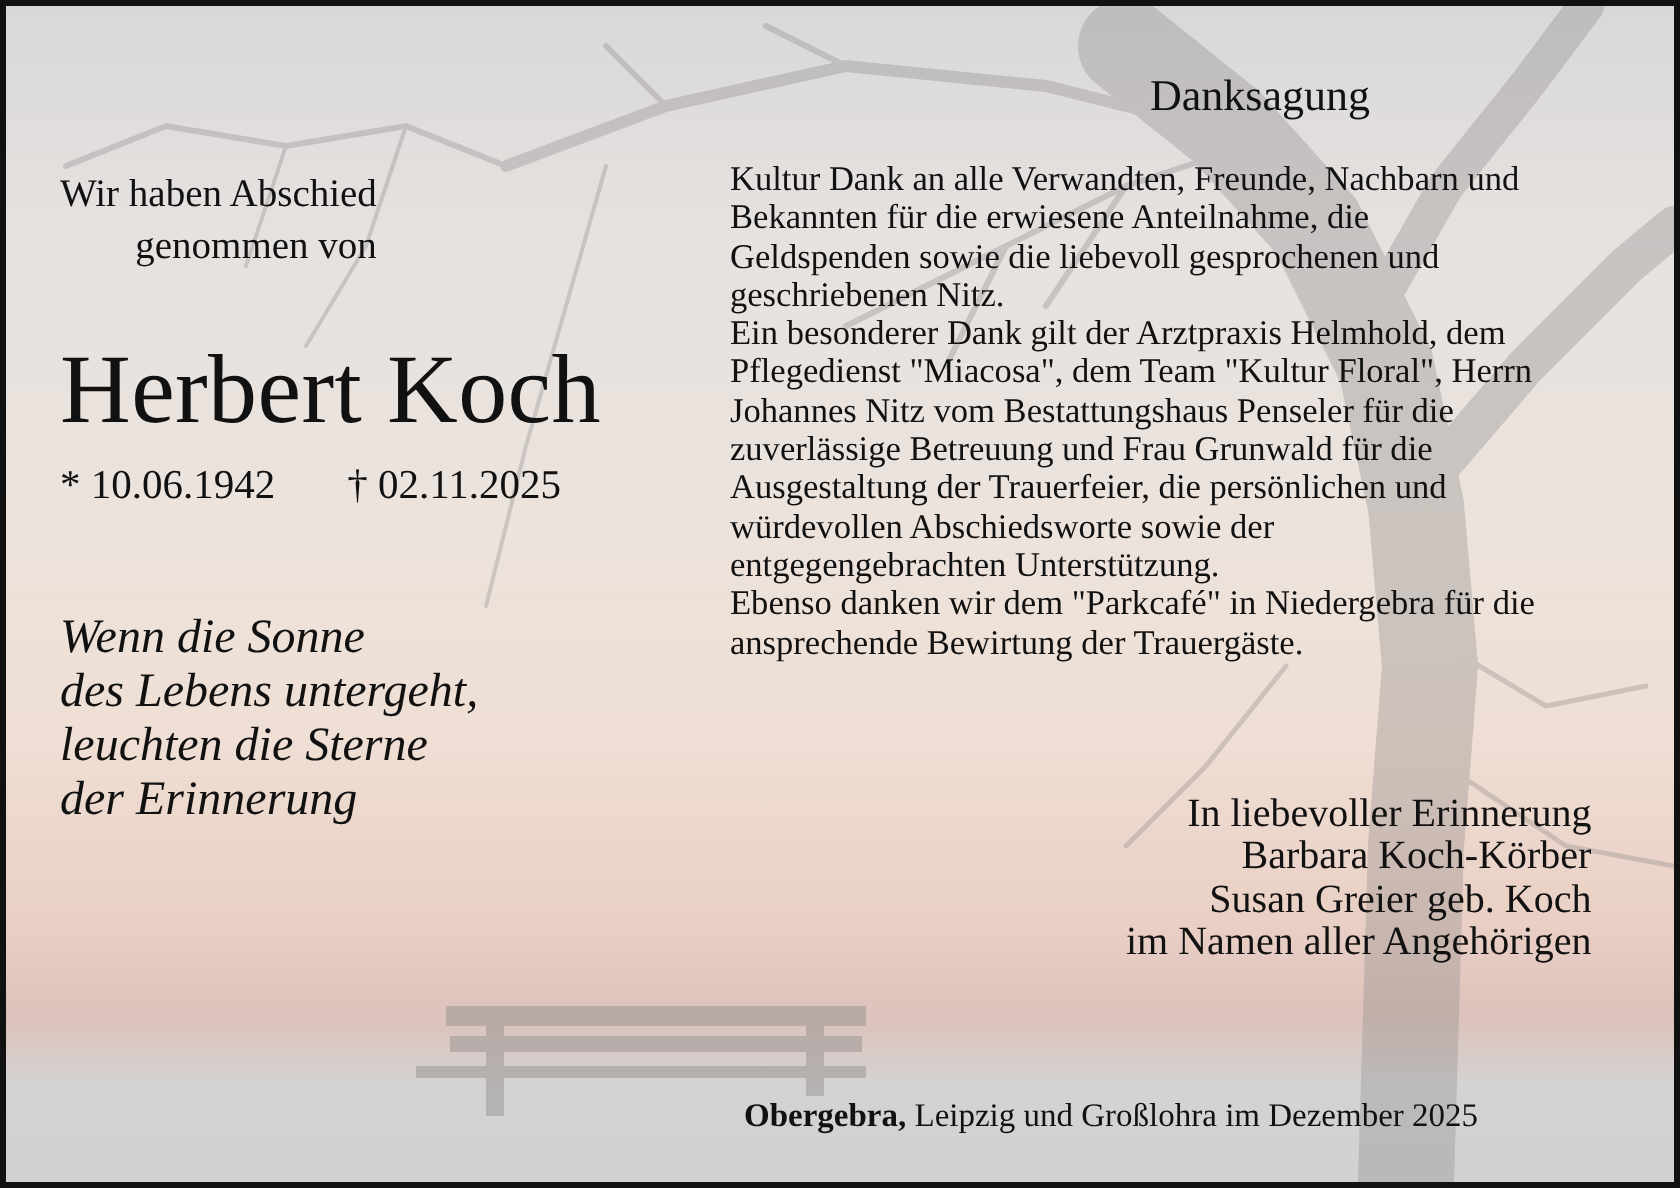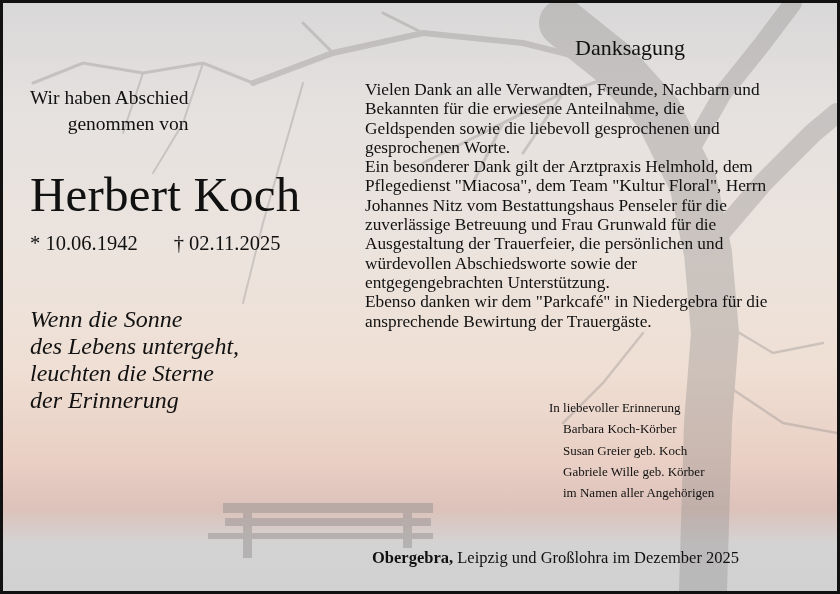--- a/index.html
+++ b/index.html
@@ -14,21 +14,21 @@
   }
   .bg { position: absolute; inset: 0; pointer-events: none; }
   .abs { position: absolute; white-space: nowrap; }
   .intro { left: 27px; top: 82px; font-size: 19.5px; line-height: 26px; text-align: right; }
   .name { left: 27px; top: 162px; font-size: 49px; line-height: 60px; letter-spacing: 0.2px; }
   .dates { left: 27px; top: 227px; font-size: 20.5px; line-height: 26px; text-align: right; }
   .dates .death { margin-left: 36px; }
   .quote { left: 27px; top: 303px; font-size: 24px; line-height: 27px; font-style: italic; }
   .thanks-title { left: 524px; top: 31px; font-size: 22px; line-height: 28px; margin-left: 48px; }
   .thanks-body { left: 362px; top: 77px; font-size: 17.3px; line-height: 19.3px; }
-  .sign { left: 546px; top: 394px; font-size: 13px; line-height: 21.3px; }
+  .sign { left: 546px; top: 394px; font-size: 20px; line-height: 21.3px; text-align: right; }
   .sign b { font-weight: normal; margin-left: 14px; }
   .footer { left: 369px; top: 545px; font-size: 16.5px; line-height: 20px; }
 </style>
 </head>
 <body>
 
 <div class="card">
   <svg class="bg" width="834" height="588" viewBox="0 0 834 588">
     <g stroke="#8f8c8b" fill="none" stroke-linecap="round" opacity="0.35">
       <path d="M700 588 L705 420 L712 330 L705 250 L690 180 L655 110 L610 60 L560 20" stroke-width="48"></path>
@@ -63,39 +63,38 @@
   <div class="abs quote">
     <div>Wenn die Sonne</div>
     <div>des Lebens untergeht,</div>
     <div>leuchten die Sterne</div>
     <div>der Erinnerung</div>
   </div>
 
   <div class="abs thanks-title">Danksagung</div>
 
   <div class="abs thanks-body">
-    <div>Vielen Dank an alle Verwandten, Freunde, Nachbarn und</div>
+    <div>Kultur Dank an alle Verwandten, Freunde, Nachbarn und</div>
     <div>Bekannten für die erwiesene Anteilnahme, die</div>
     <div>Geldspenden sowie die liebevoll gesprochenen und</div>
-    <div>gesprochenen Worte.</div>
+    <div>geschriebenen Nitz.</div>
     <div>Ein besonderer Dank gilt der Arztpraxis Helmhold, dem</div>
     <div>Pflegedienst "Miacosa", dem Team "Kultur Floral", Herrn</div>
     <div>Johannes Nitz vom Bestattungshaus Penseler für die</div>
     <div>zuverlässige Betreuung und Frau Grunwald für die</div>
     <div>Ausgestaltung der Trauerfeier, die persönlichen und</div>
     <div>würdevollen Abschiedsworte sowie der</div>
     <div>entgegengebrachten Unterstützung.</div>
     <div>Ebenso danken wir dem "Parkcafé" in Niedergebra für die</div>
     <div>ansprechende Bewirtung der Trauergäste.</div>
   </div>
 
   <div class="abs sign">
     <div>In liebevoller Erinnerung</div>
     <div><b>Barbara Koch-Körber</b><span></span></div>
     <div><b>Susan Greier</b><span> geb. Koch</span></div>
-    <div><b>Gabriele Wille</b><span> geb. Körber</span></div>
     <div><b>im Namen aller Angehörigen</b></div>
   </div>
 
   <div class="abs footer">
     <b>Obergebra,</b><span> Leipzig und Großlohra im Dezember 2025</span>
   </div>
 </div>
 
 </body></html>

